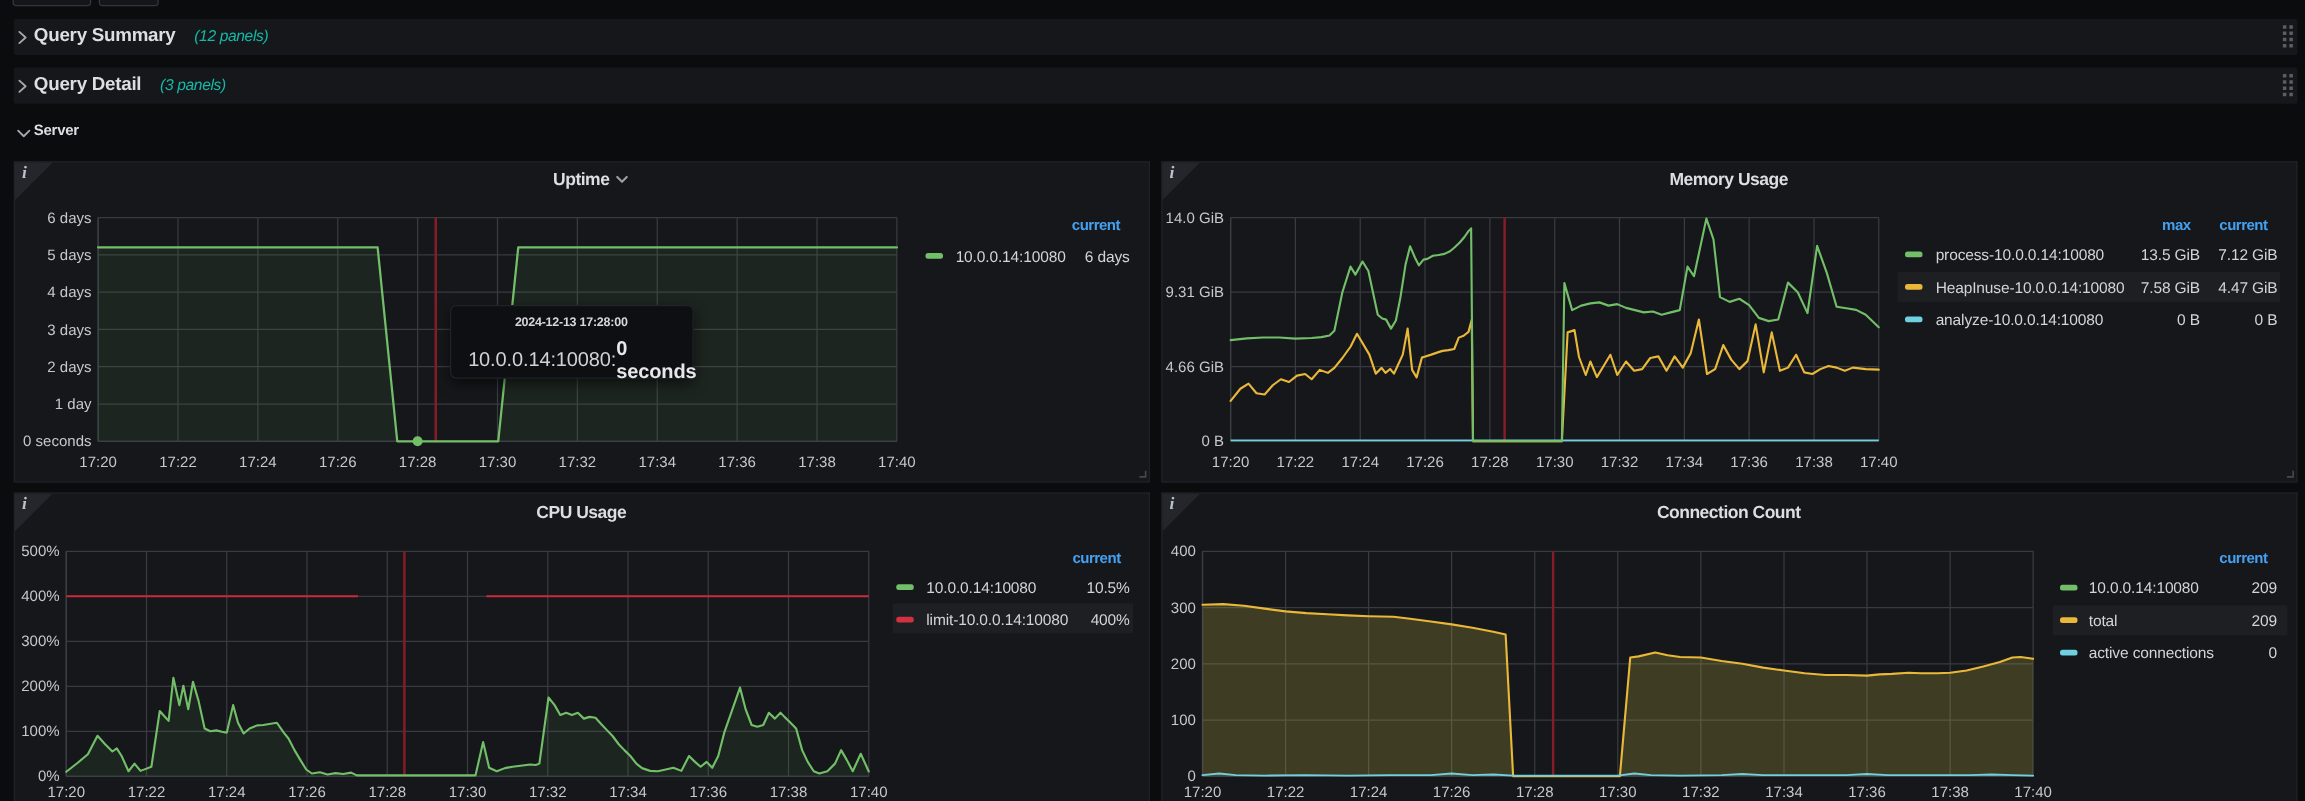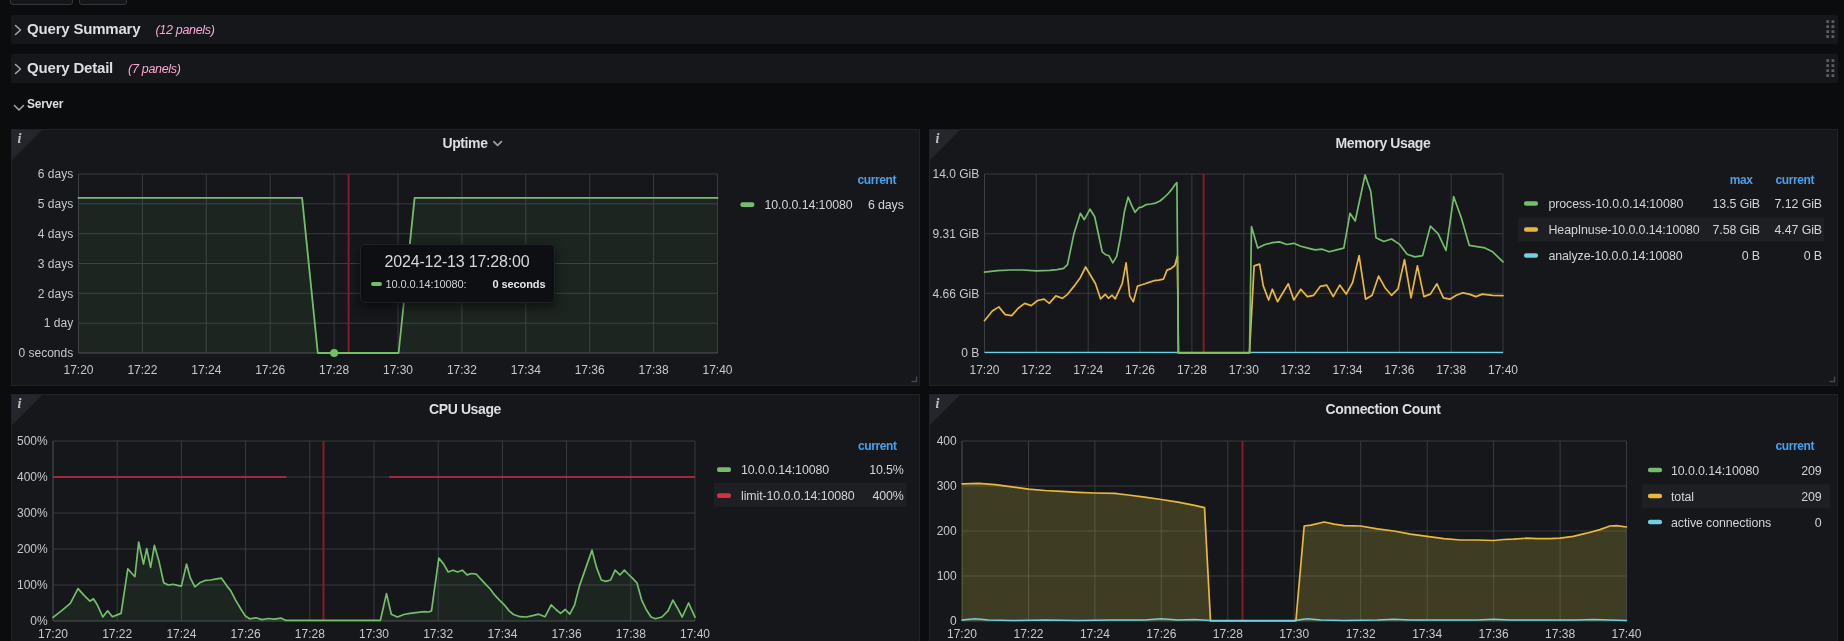--- a/index.html
+++ b/index.html
@@ -1,44 +1,44 @@
 <!DOCTYPE html>
 <html><head><meta charset="utf-8"><style>
   html,body{margin:0;padding:0;background:#0b0c0e;width:1844px;height:641px;overflow:hidden;}
   *{box-sizing:border-box;font-family:"Liberation Sans",sans-serif;}
   .abs{position:absolute;}
   .panel{position:absolute;background:#15171a;border:1px solid #1f2226;width:909px;}
   .corner{position:absolute;left:0;top:0;width:0;height:0;border-top:30px solid #24262b;border-right:30px solid transparent;}
   .iico{position:absolute;left:6px;top:1px;color:#bac3ca;font:italic bold 14px "Liberation Serif",serif;}
   .rowbar{position:absolute;left:10.5px;width:1827px;height:29.5px;background:#16171b;border-radius:2px;}
   .rowtitle{position:absolute;left:16.6px;top:5.5px;font-size:15px;font-weight:bold;color:#dcdee1;letter-spacing:-0.2px;}
-  .rowcount{font-size:12.5px;font-style:italic;font-weight:normal;color:#f9a8d4;margin-left:15px;letter-spacing:-0.3px;}
+  .rowcount{font-size:12.5px;font-style:italic;font-weight:normal;color:#14b8a6;margin-left:15px;letter-spacing:-0.3px;}
   .chev{position:absolute;left:2.5px;top:9px;}
   .tooltip{position:absolute;left:359.5px;top:244px;width:195px;height:59px;background:#0e0f12;border:1px solid #1f2226;border-radius:5px;box-shadow:0 4px 10px rgba(0,0,0,.55);z-index:30;}
-  .tt-title{text-align:center;margin-top:8px;font-size:16px;font-weight:normal;color:#d5d7da;letter-spacing:-0.2px;}
-  .tt-row{display:flex;align-items:center;margin:7px 8px 0 10px;font-size:11px;color:#d0d2d5;letter-spacing:-0.1px;}
+  .tt-title{text-align:center;margin-top:8px;font-size:10px;font-weight:bold;color:#d5d7da;letter-spacing:-0.2px;}
+  .tt-row{display:flex;align-items:center;margin:7px 8px 0 10px;font-size:16px;color:#d0d2d5;letter-spacing:-0.1px;}
   .tt-swatch{width:11px;height:3.6px;border-radius:2px;background:#73BF69;margin-right:4px;}
   .tt-val{margin-left:auto;font-weight:bold;color:#e6e7e9;}
   .topbtn{position:absolute;top:-4px;height:9px;border:1px solid #33373c;border-radius:3px;background:#141619;}
 </style></head>
 <body>
   <div class="topbtn" style="left:9.8px;width:63.2px;"></div>
   <div class="topbtn" style="left:78.5px;width:48.8px;"></div>
 
   <div class="rowbar" style="top:14.5px;">
     <svg class="chev" width="10" height="12">
       <path d="M2.5 1.5 L7.5 6 L2.5 10.5" fill="none" stroke="#a5a9ae" stroke-width="1.5" stroke-linecap="round" stroke-linejoin="round"></path>
     </svg>
     <div class="rowtitle">Query Summary<span class="rowcount">(12 panels)</span></div>
   </div>
   <div class="rowbar" style="top:53.5px;">
     <svg class="chev" width="10" height="12">
       <path d="M2.5 1.5 L7.5 6 L2.5 10.5" fill="none" stroke="#a5a9ae" stroke-width="1.5" stroke-linecap="round" stroke-linejoin="round"></path>
     </svg>
-    <div class="rowtitle">Query Detail<span class="rowcount">(7 panels)</span></div>
+    <div class="rowtitle">Query Detail<span class="rowcount">(3 panels)</span></div>
   </div>
   <div class="abs" style="left:13px;top:99px;">
     <svg width="12" height="10">
       <path d="M1.5 2.5 L6 7 L10.5 2.5" fill="none" stroke="#a5a9ae" stroke-width="1.5" stroke-linecap="round" stroke-linejoin="round"></path>
     </svg>
   </div>
   <div class="abs" style="left:27px;top:96.5px;font-size:12px;font-weight:bold;color:#dcdee1;letter-spacing:-0.2px;">Server</div>
 
   <div class="panel" style="left:10.5px;top:129px;height:256.5px;">
     <div class="corner"></div>

